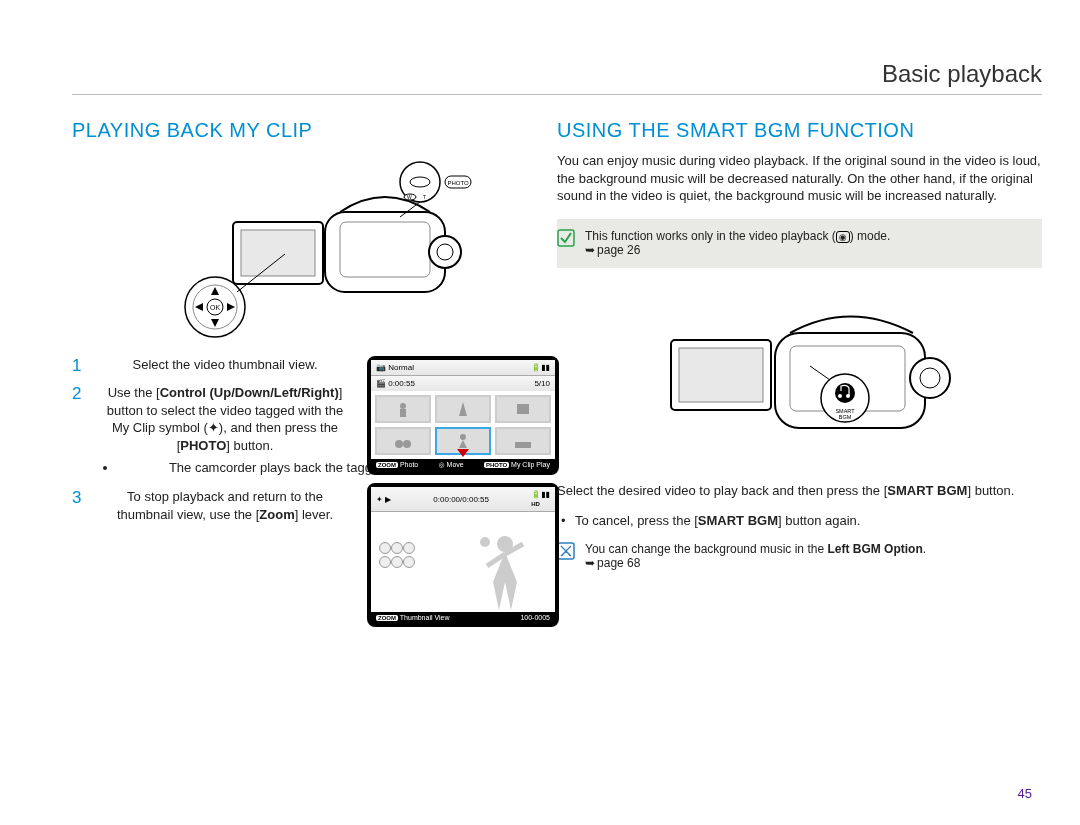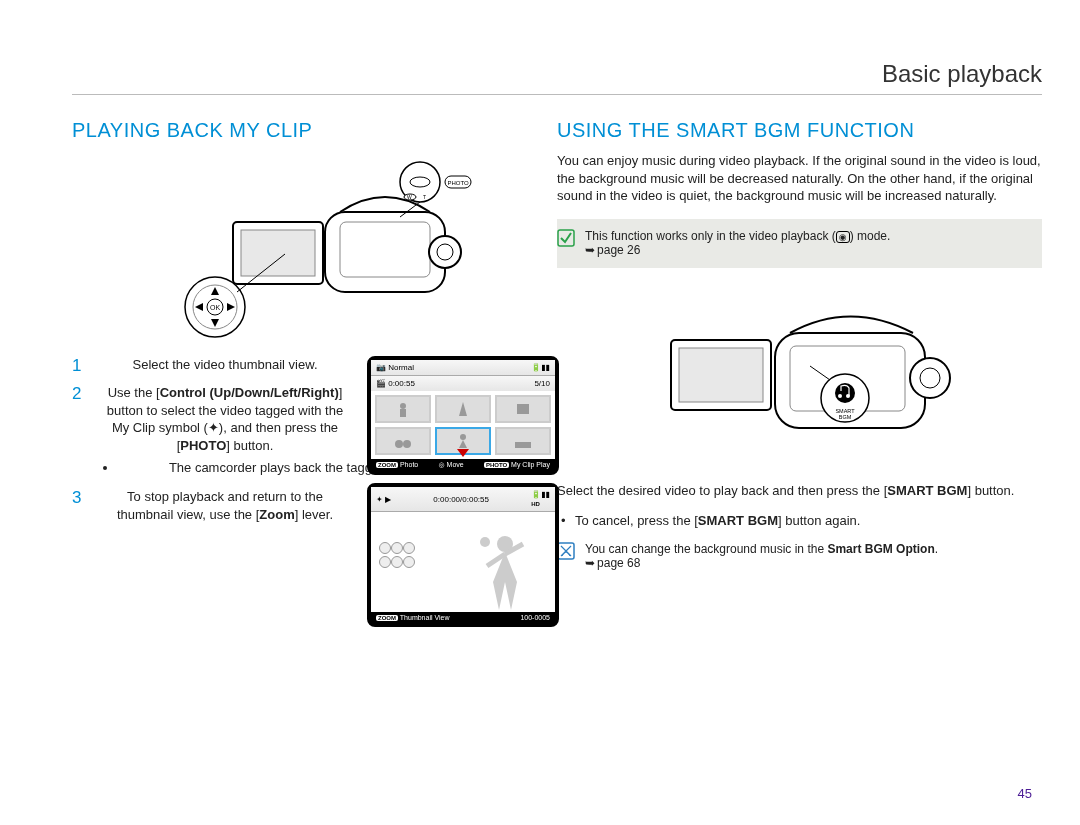--- a/index.html
+++ b/index.html
@@ -410,21 +410,21 @@
 
       <div class="note-box plain">
         <span class="note-icon">
           <svg width="18" height="18">
               <rect x="1" y="1" width="16" height="16" rx="2" fill="none" stroke="#2e7fc1" stroke-width="1.5"></rect>
               <path d="M4 4 L14 14 L9 9 L4 14 L14 4" stroke="#2e7fc1" stroke-width="1.2" fill="none"></path>
               <path d="M5 14 Q9 6 13 14" stroke="#2e7fc1" fill="none"></path>
             </svg>
         </span>
         <div style="font-size:12px;">
-          <span>You can change the background music in the </span><b>Smart BGM Option</b><span>.</span><br>
+          <span>You can change the background music in the </span><b>Left BGM Option</b><span>.</span><br>
           <span class="ref">➥</span><span>page 68</span>
         </div>
       </div>
 
     </div>
   </div>
 
   <div class="page-num">45</div>
 </div>
 

